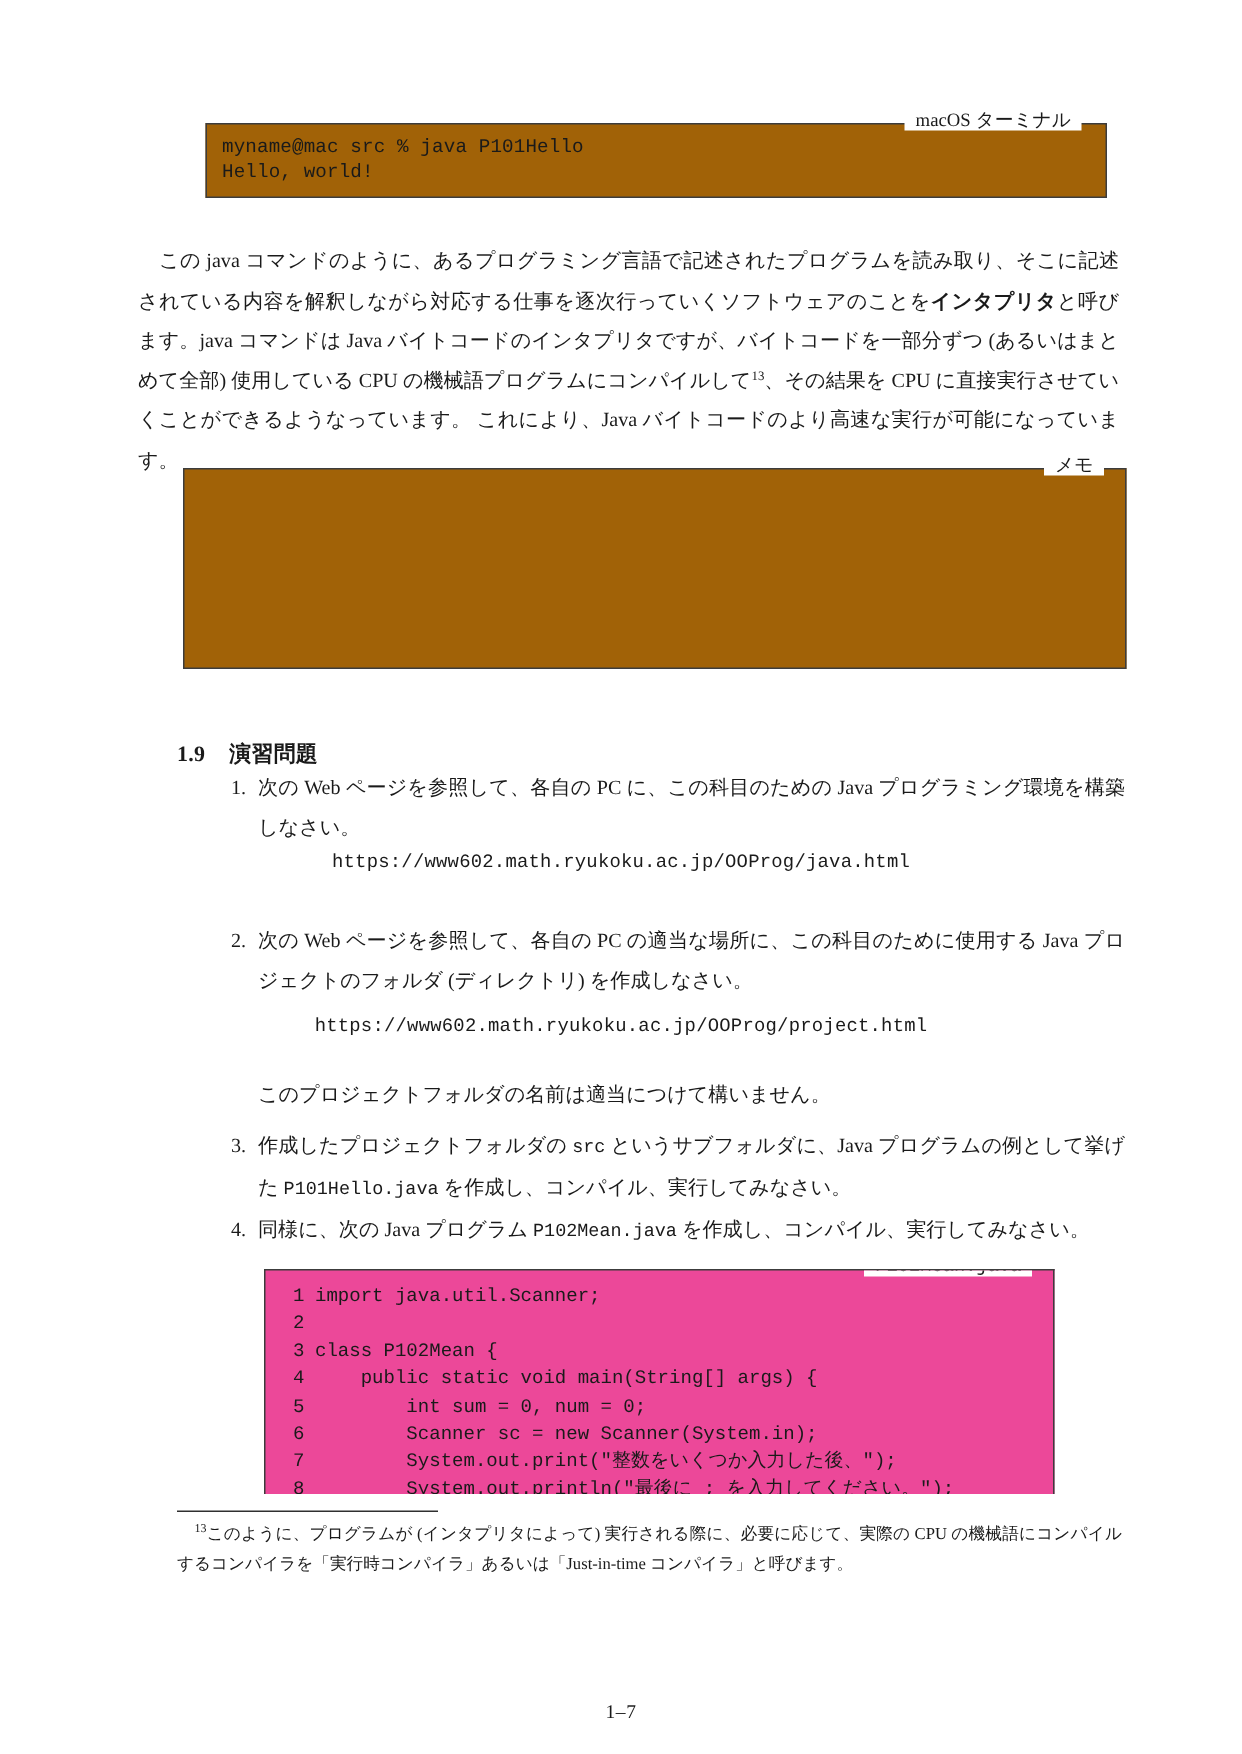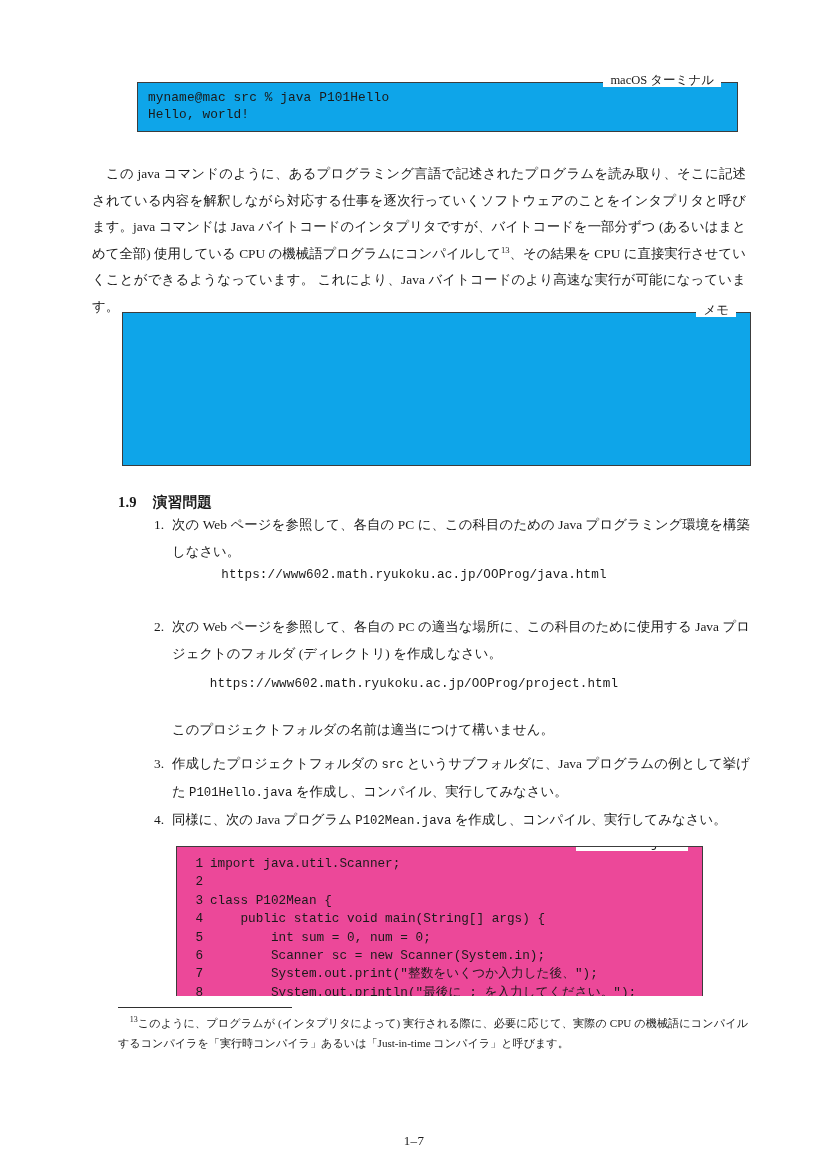--- a/index.html
+++ b/index.html
@@ -19,21 +19,21 @@
   .page {
     position: absolute;
     inset: 0;
   }
 
   
   .framed {
     position: absolute;
     border: 1px solid #3c3c3c;
     box-sizing: border-box;
-    background: #0ea5e9;
+    background: #a16207;
   }
   .frame-caption {
     position: absolute;
     top: -9px;
     right: 16px;
     background: #ffffff;
     padding: 0 7px;
     font-size: 12.5px;
     line-height: 1;
     white-space: nowrap;
@@ -67,33 +67,33 @@
     line-height: 26.5px;
     text-align: justify;
     text-justify: inter-ideograph;
   }
   #intro-paragraph {
     left: 92px;
     top: 148px;
     width: 654px;
     text-indent: 1.05em;
   }
-  .bold-term { font-weight: normal; }
+  .bold-term { font-weight: bold; }
   sup.fn {
     font-size: 8.6px;
     vertical-align: 5px;
     line-height: 0;
   }
 
   
   #memo-box {
     left: 122px;
     top: 312px;
     width: 629px;
-    height: 154px;
+    height: 134px;
   }
   #memo-box .frame-caption { right: 14px; }
 
   
   #section-heading {
     position: absolute;
     left: 118px;
     top: 481px;
     font-size: 14.6px;
     font-weight: bold;

